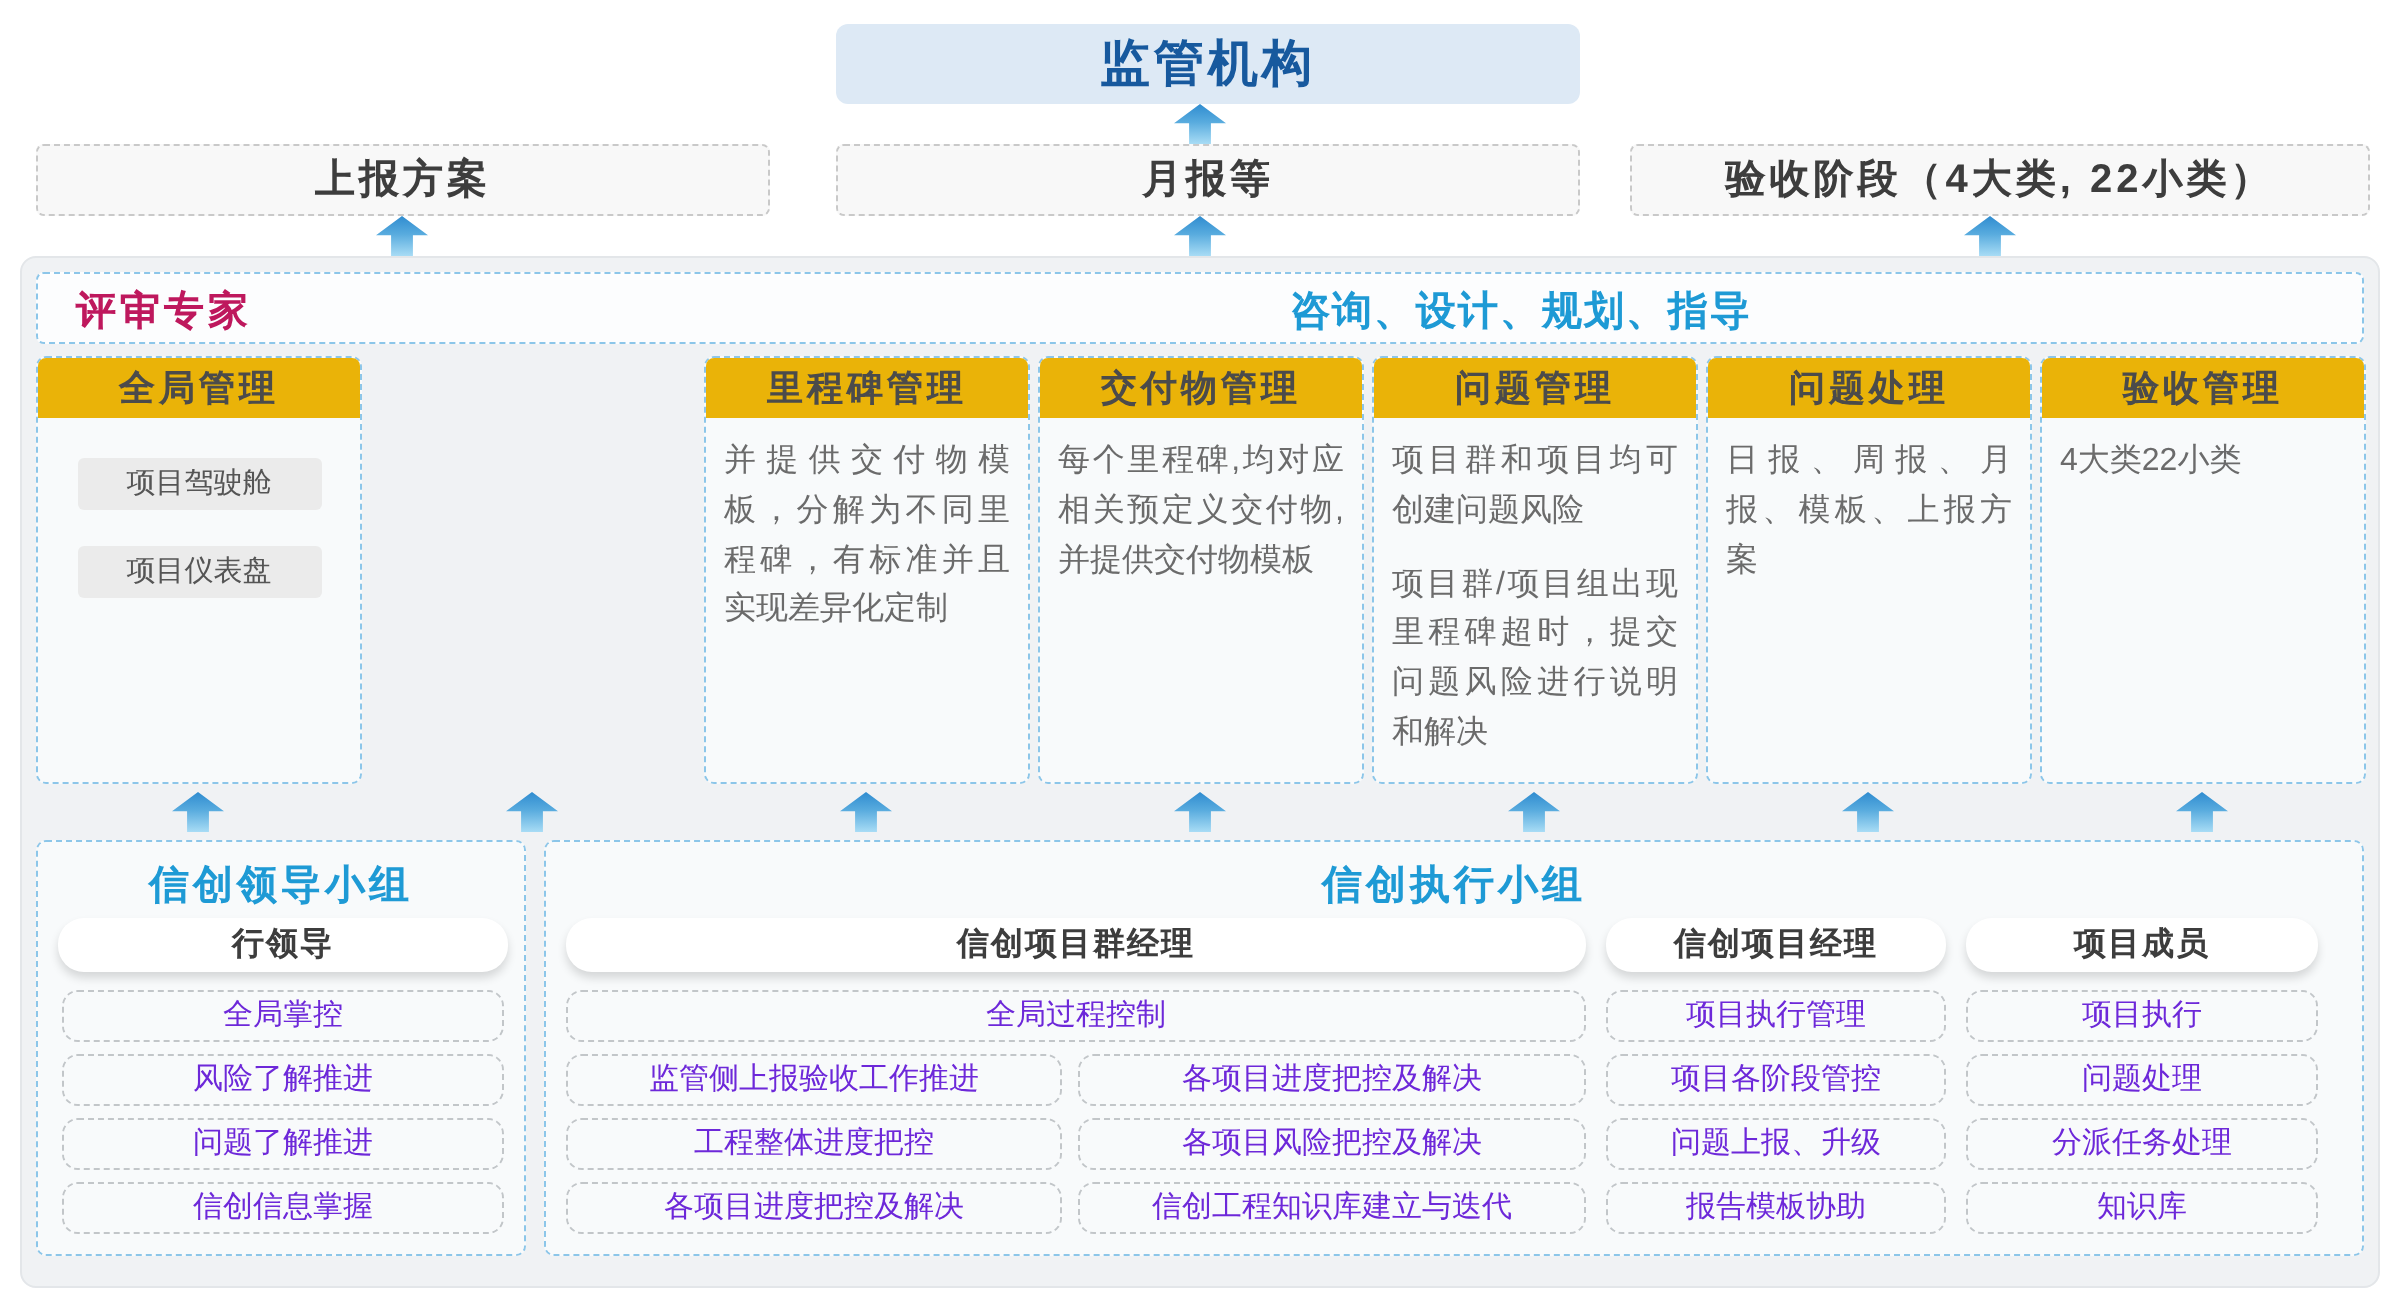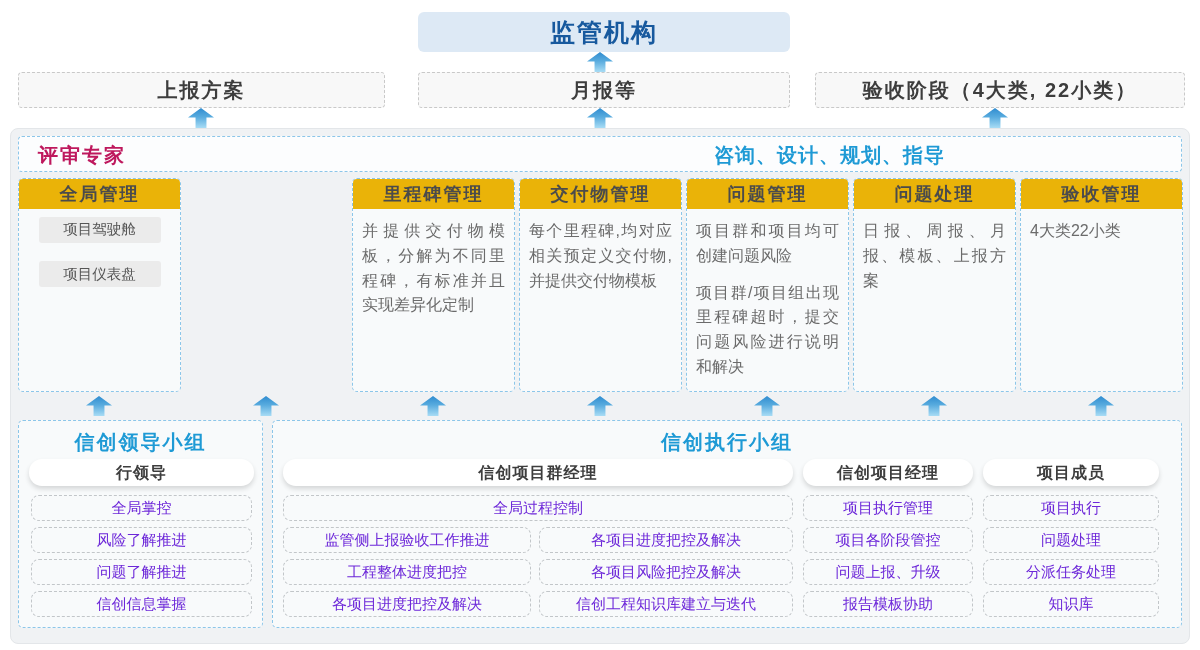--- a/index.html
+++ b/index.html
@@ -25,36 +25,36 @@
     clip-path:polygon(50% 0,100% 48%,71% 48%,71% 100%,29% 100%,29% 48%,0 48%); }
 
   
   .main { left:10px; top:128px; width:1180px; height:516px;
     background:#f0f2f4; border:1px solid #e3e6e9; border-radius:8px; }
 
   .band { left:18px; top:136px; width:1164px; height:36px; background:#fcfdfe;
     border:1px dashed #8cc6e9; border-radius:4px; }
   .band-left { left:38px; top:142px; font-size:20px; font-weight:bold;
     color:#be185d; letter-spacing:2px; }
-  .band-right { left:645px; top:142px; width:300px; text-align:right;
+  .band-right { left:645px; top:142px; width:300px; text-align:left;
     font-size:20px; font-weight:bold; color:#1e9ad5; letter-spacing:1px; }
 
   
   .col { top:178px; width:163px; height:214px; background:#f8fafb;
     border:1px dashed #8cc6e9; border-radius:5px; }
   .col-header { height:30px; background:#eab308; border-radius:4px 4px 0 0;
     text-align:center; line-height:30px; font-size:18px; font-weight:bold;
     color:#4b4b4b; letter-spacing:2px; }
   .col-body { padding:10px 9px; font-size:16px; color:#6b6b6b;
     line-height:1.55; text-align:justify; text-align-last:left; }
   .col-body p + p { margin-top:12px; }
   .chip { margin:0 auto; width:122px; height:26px; background:#ebebeb;
     border-radius:3px; text-align:center; line-height:26px; font-size:14.5px;
     color:#555; }
-  .chip.first { margin-top:8px;font-family:Liberation Mono, monospace; } .chip.second { margin-top:18px; }
+  .chip.first { margin-top:20px; } .chip.second { margin-top:18px; }
 
   
   .group { top:420px; height:208px; background:#f8fafb;
     border:1px dashed #8cc6e9; border-radius:5px; }
   .group-title { position:absolute; left:0; top:8px; width:100%;
     text-align:center; font-size:20px; font-weight:bold; color:#1e9ad5;
     letter-spacing:2px; }
   .pill { position:absolute; top:38px; height:27px; background:#fff;
     border-radius:13px; box-shadow:0 3px 5px rgba(0,0,0,.14);
     text-align:center; line-height:27px; font-size:16px; font-weight:bold;

